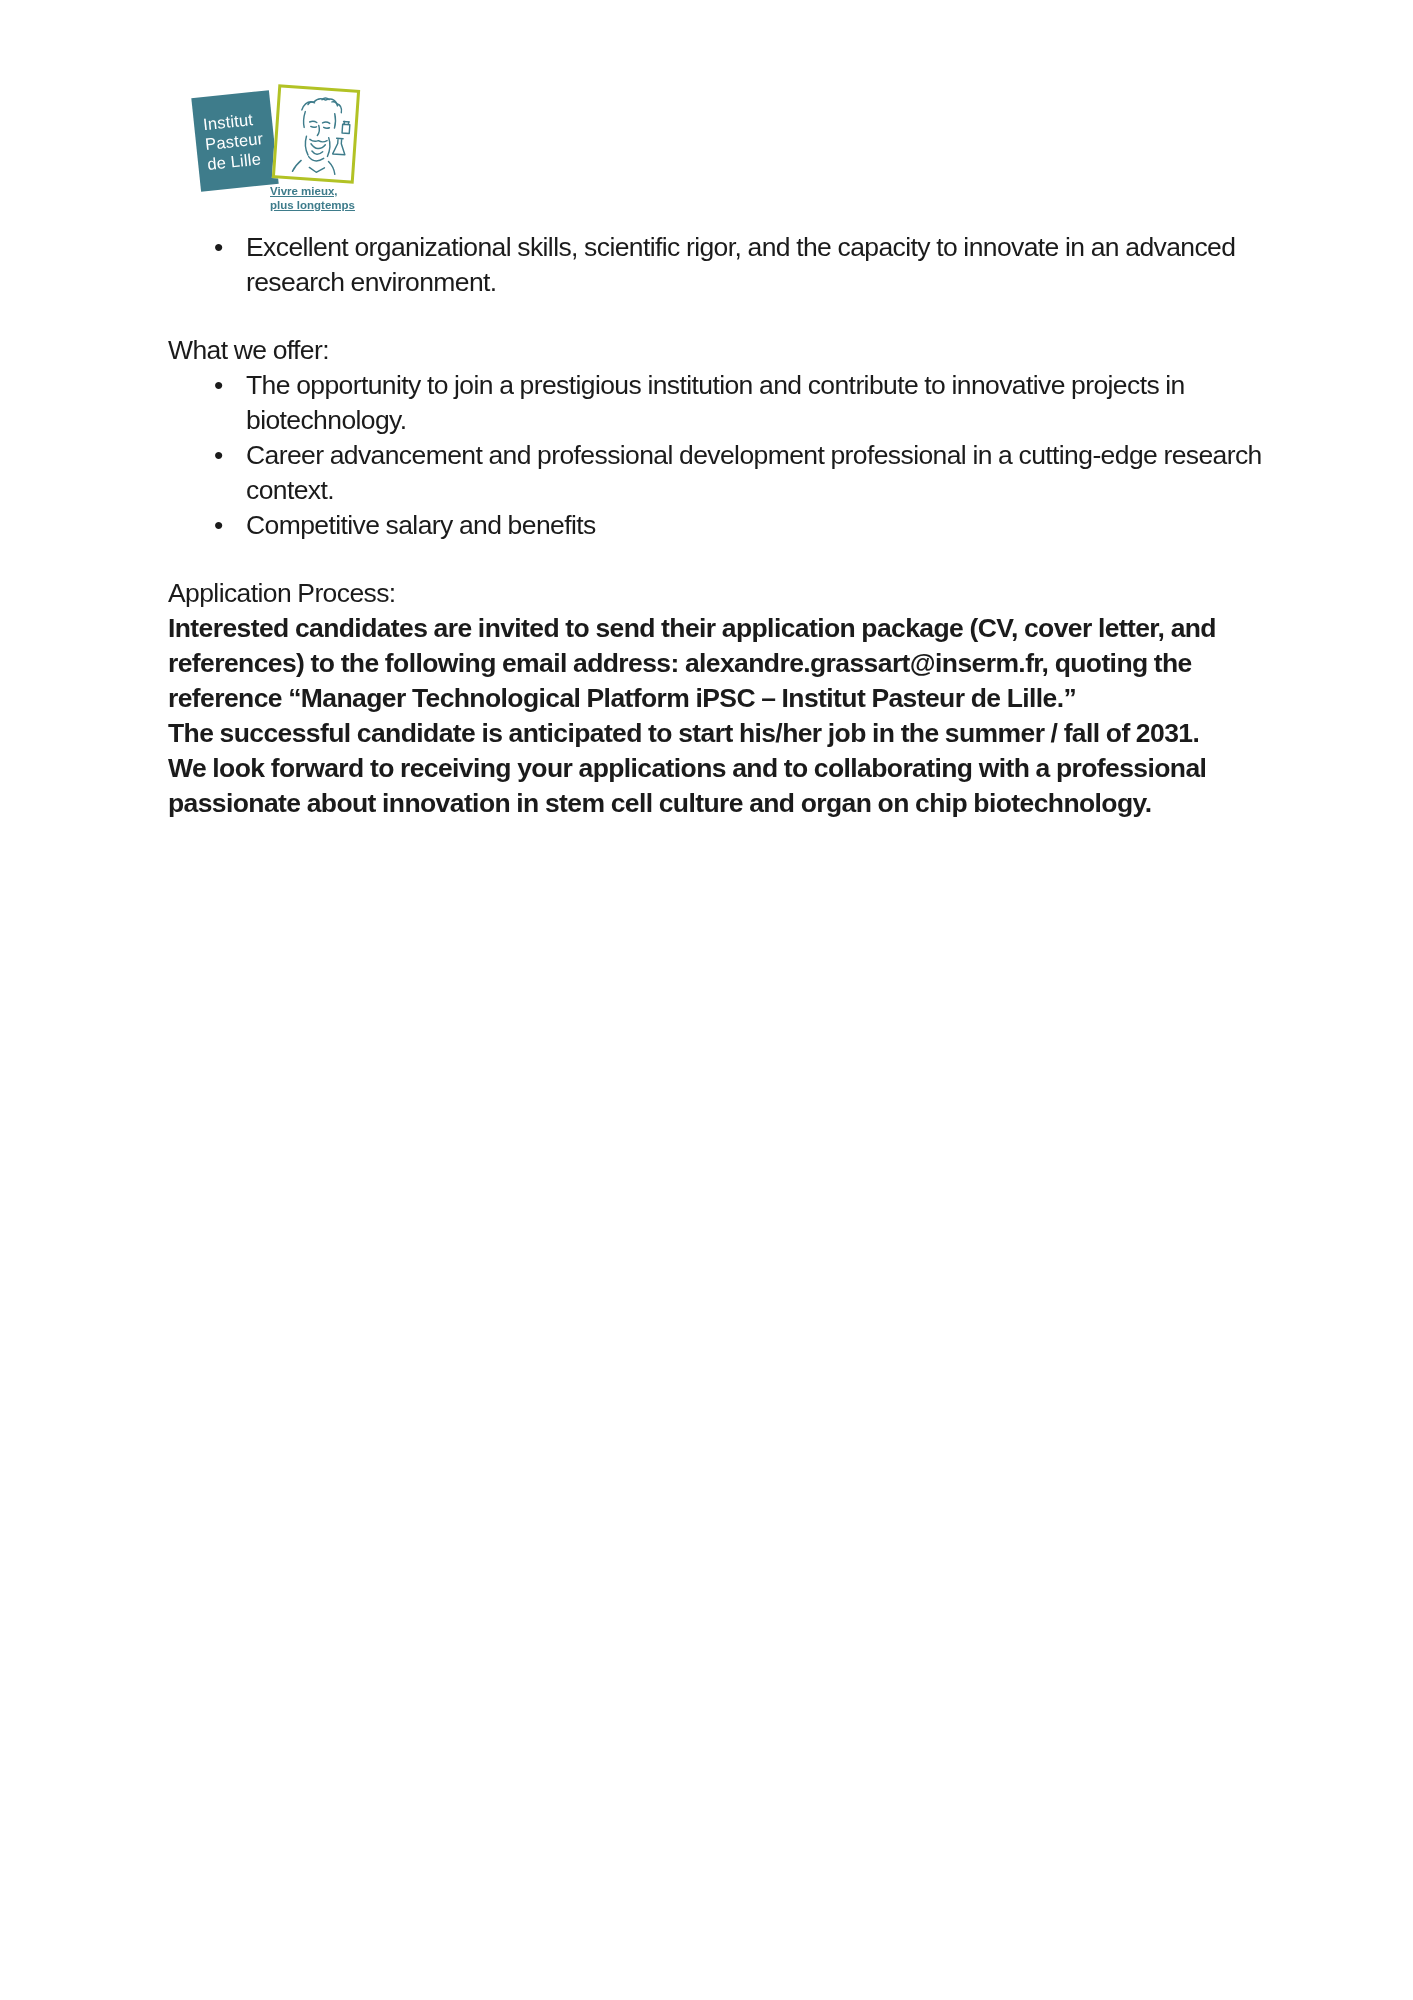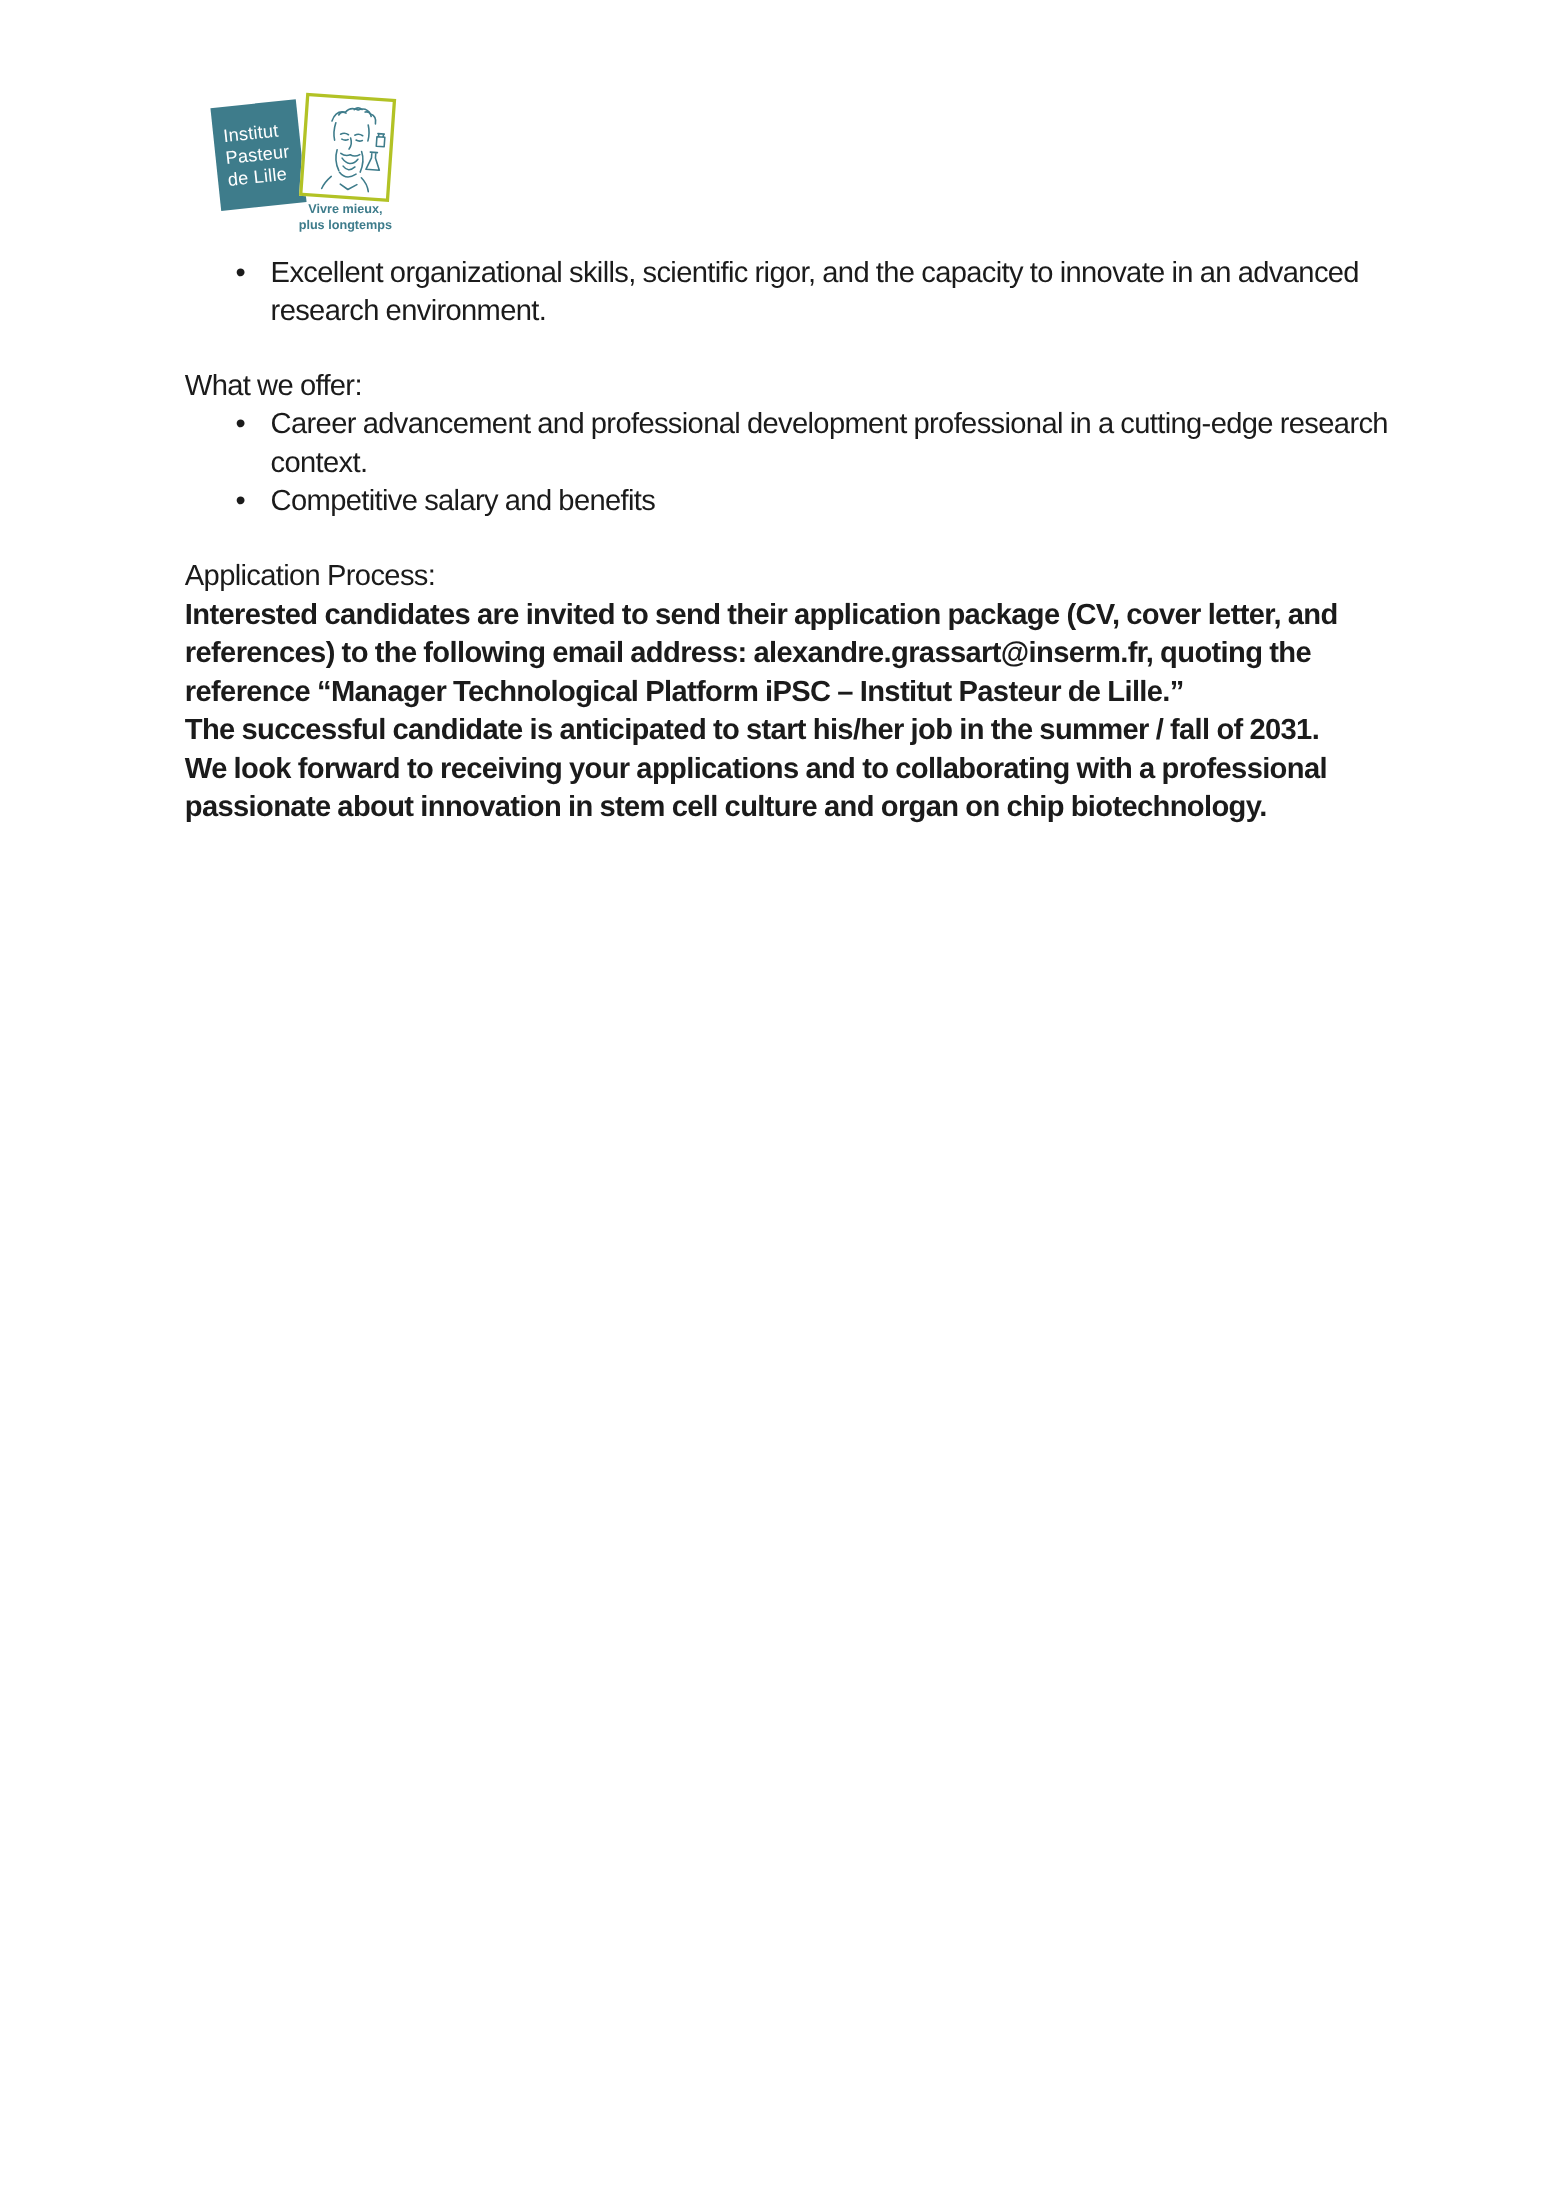--- a/index.html
+++ b/index.html
@@ -32,24 +32,25 @@
   .logo-frame{
     position:absolute;left:79px;top:3px;width:82px;height:94px;
     background:#ffffff;border:3px solid var(--green);
     transform:rotate(4deg);
     z-index:2;
     display:flex;align-items:center;justify-content:center;
   }
   .logo-frame svg{display:block;}
   .logo-tagline{
     position:absolute;left:74px;top:100px;width:88px;
-    text-align:center;
+    text-align:left;
     color:var(--teal);
     font-size:11.5px;line-height:14px;font-weight:700;
     z-index:3;
+    text-decoration:underline;
   }
 
   
   .content{
     position:absolute;left:168px;top:230px;width:1100px;
     font-size:26.5px;line-height:35px;
     letter-spacing:-0.6px;word-spacing:-0.5px;
   }
   .content ul{list-style:none;margin:0;padding:0;}
   .content li{position:relative;padding-left:78px;}
@@ -120,20 +121,21 @@
   </header>
 
   <main class="content">
 
     <ul>
         <li>Excellent organizational skills, scientific rigor, and the capacity to innovate in an advanced research environment.</li>
       </ul>
 
     <h2>What we offer:</h2>
     <ul>
+        <li>The opportunity to join a prestigious institution and contribute to innovative projects in biotechnology.</li>
         <li>Career advancement and professional development professional in a cutting-edge research context.</li>
         <li>Competitive salary and benefits</li>
       </ul>
 
     <h2>Application Process:</h2>
     <div>
         <p>Interested candidates are invited to send their application package (CV, cover letter, and references) to the following email address: alexandre.grassart@inserm.fr, quoting the reference “Manager Technological Platform iPSC – Institut Pasteur de Lille.”</p>
         <p>The successful candidate is anticipated to start his/her job in the summer / fall of 2031.</p>
         <p>We look forward to receiving your applications and to collaborating with a professional passionate about innovation in stem cell culture and organ on chip biotechnology.</p>
       </div>

